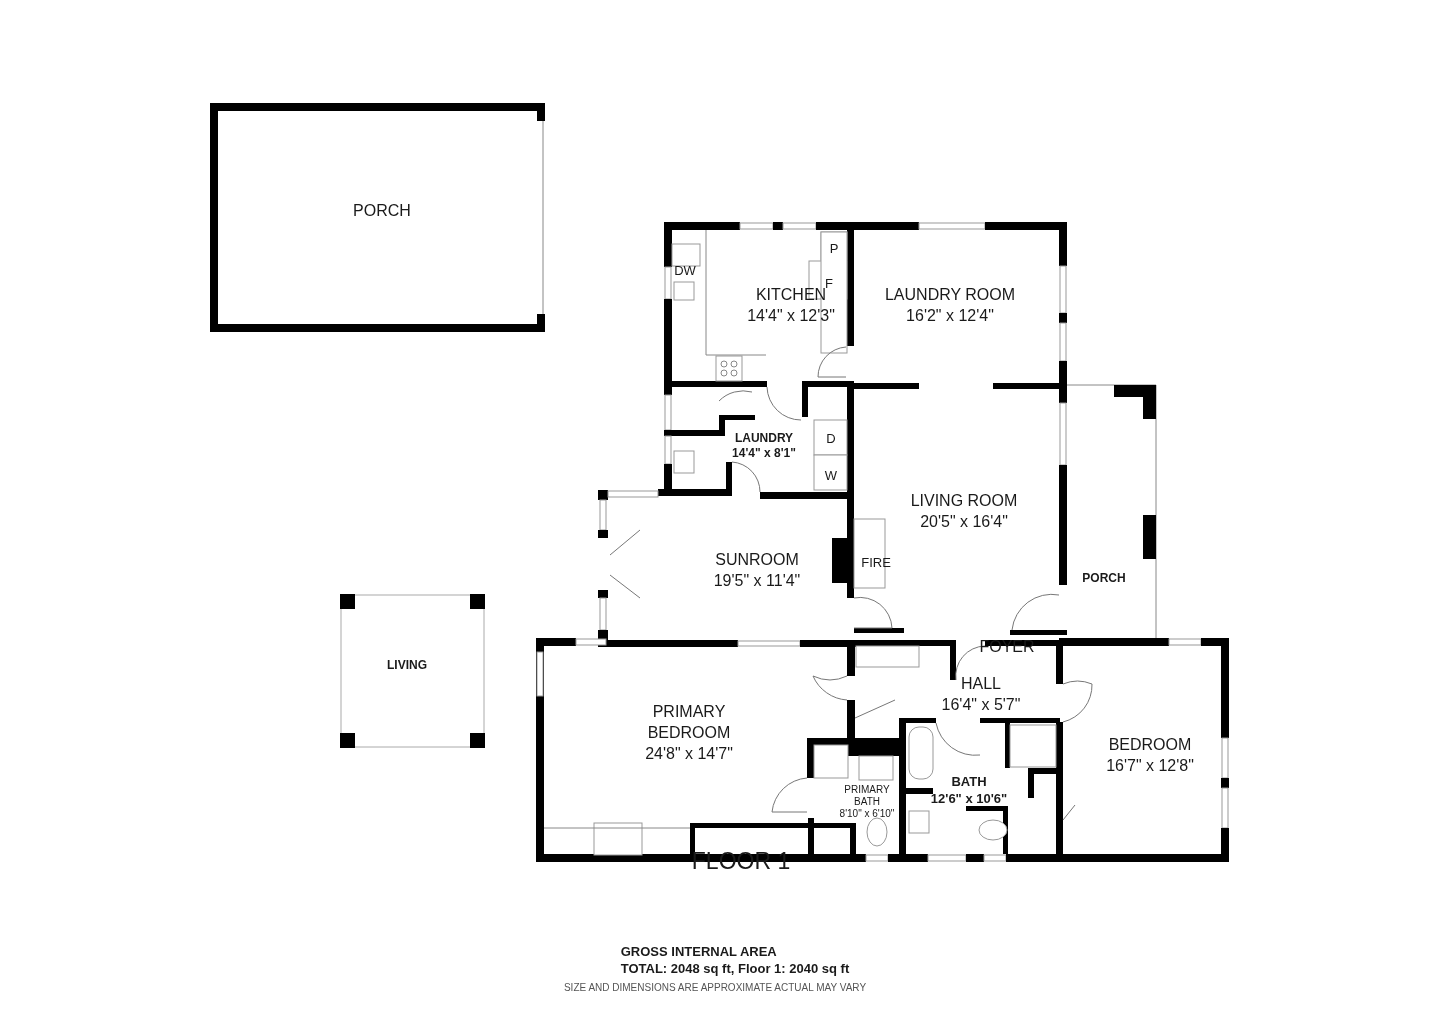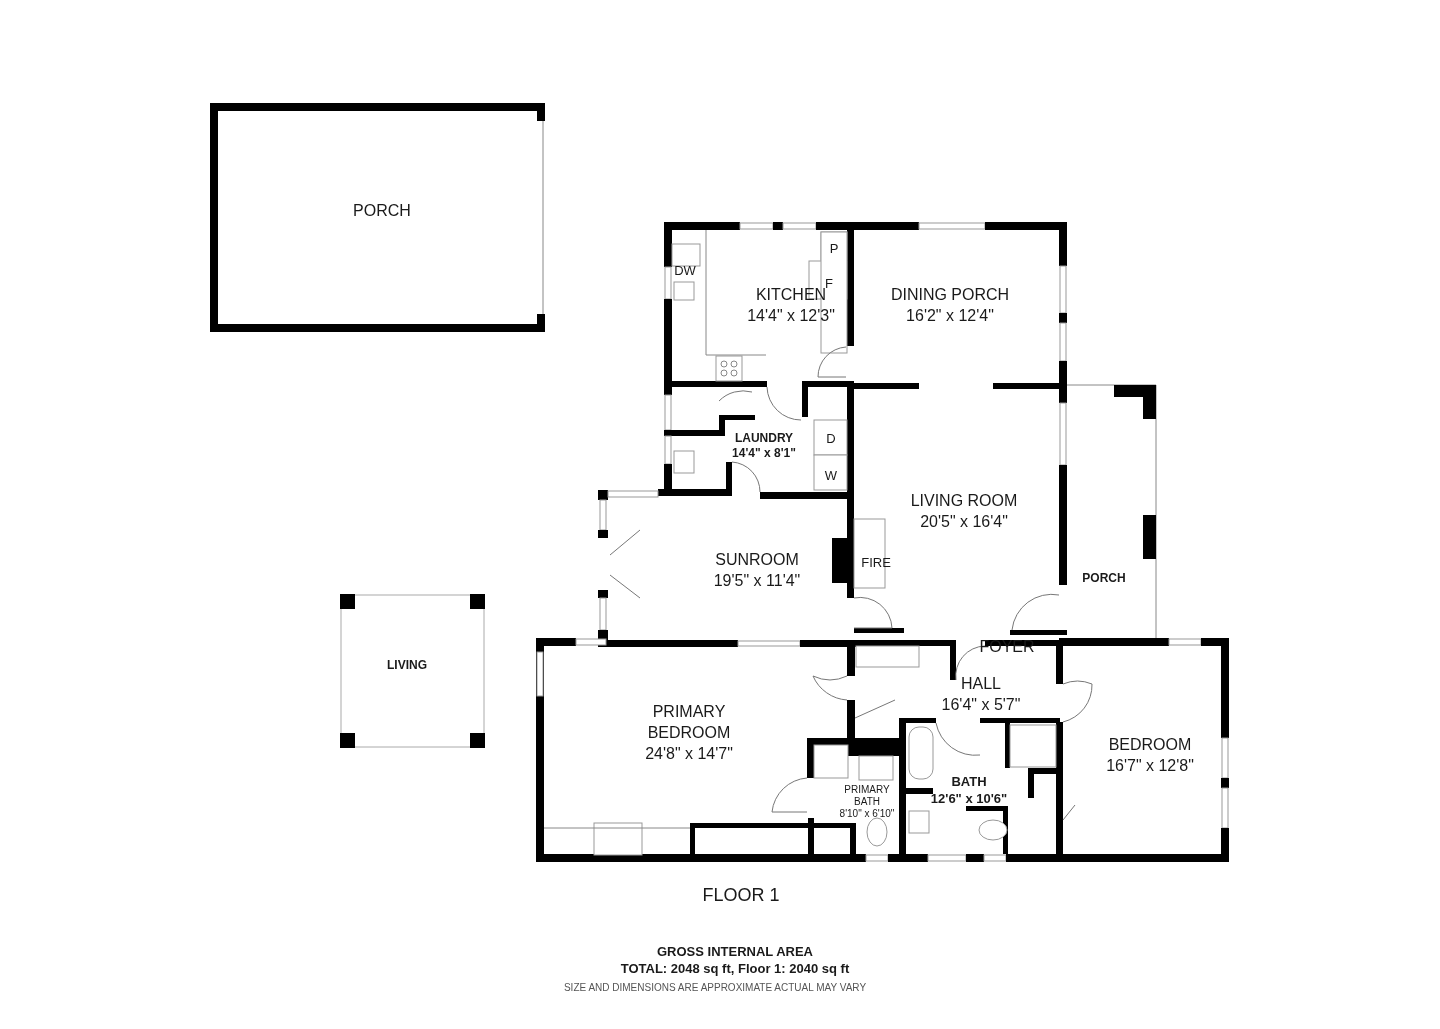--- a/index.html
+++ b/index.html
@@ -7,22 +7,22 @@
   svg.plan { position:absolute; left:0; top:0; width:1440px; height:1029px; }
   .wall { fill:#000; }
   .thin { stroke:#888; stroke-width:1; fill:none; }
   .win { stroke:#999; stroke-width:1; fill:#fff; }
   .door { stroke:#777; stroke-width:1; fill:none; }
   .fix { stroke:#999; stroke-width:1; fill:#fff; }
   .lbl { position:absolute; text-align:center; font-size:16px; line-height:21px; color:#1a1a1a; transform:translateX(-50%); white-space:nowrap; }
   .lbl.small { font-size:12px; line-height:15px;font-weight:bold; }
   .lbl.tiny { font-size:10px; line-height:12px; }
   .lbl.fixture { font-size:13px; }
-  .floor-title { position:absolute; left:741px; top:885px; transform:translateX(-50%); font-size:18px; }
-  .area { position:absolute; left:735px; top:943px; transform:translateX(-50%); text-align:center; font-weight:bold; font-size:13px; line-height:17px; }
+  .floor-title { position:absolute; left:741px; top:848px; transform:translateX(-50%); font-size:23px; }
+  .area { position:absolute; left:735px; top:943px; transform:translateX(-50%); text-align:left; font-weight:bold; font-size:13px; line-height:17px; }
   .disclaimer { position:absolute; left:715px; top:982px; transform:translateX(-50%); font-size:10px; color:#555; white-space:nowrap; }
 </style>
 </head>
 <body>
 
 <svg class="plan" viewBox="0 0 1440 1029">
 
   <g>
     <rect class="wall" x="210" y="103" width="335" height="8"></rect>
     <rect class="wall" x="210" y="103" width="8" height="229"></rect>
@@ -202,21 +202,21 @@
 </svg>
 
 <div class="lbl" style="left:382px;top:200px;"><span>PORCH</span></div>
 
 <div class="lbl" style="left:758px;top:284px;margin-left:33px;">
   <div>KITCHEN</div>
   <div>14'4" x 12'3"</div>
 </div>
 
 <div class="lbl" style="left:950px;top:284px;">
-  <div>DINING PORCH</div>
+  <div>LAUNDRY ROOM</div>
   <div>16'2" x 12'4"</div>
 </div>
 
 <div class="lbl small" style="left:764px;top:431px;">
   <div>LAUNDRY</div>
   <div>14'4" x 8'1"</div>
 </div>
 
 <div class="lbl" style="left:964px;top:490px;">
   <div>LIVING ROOM</div>

